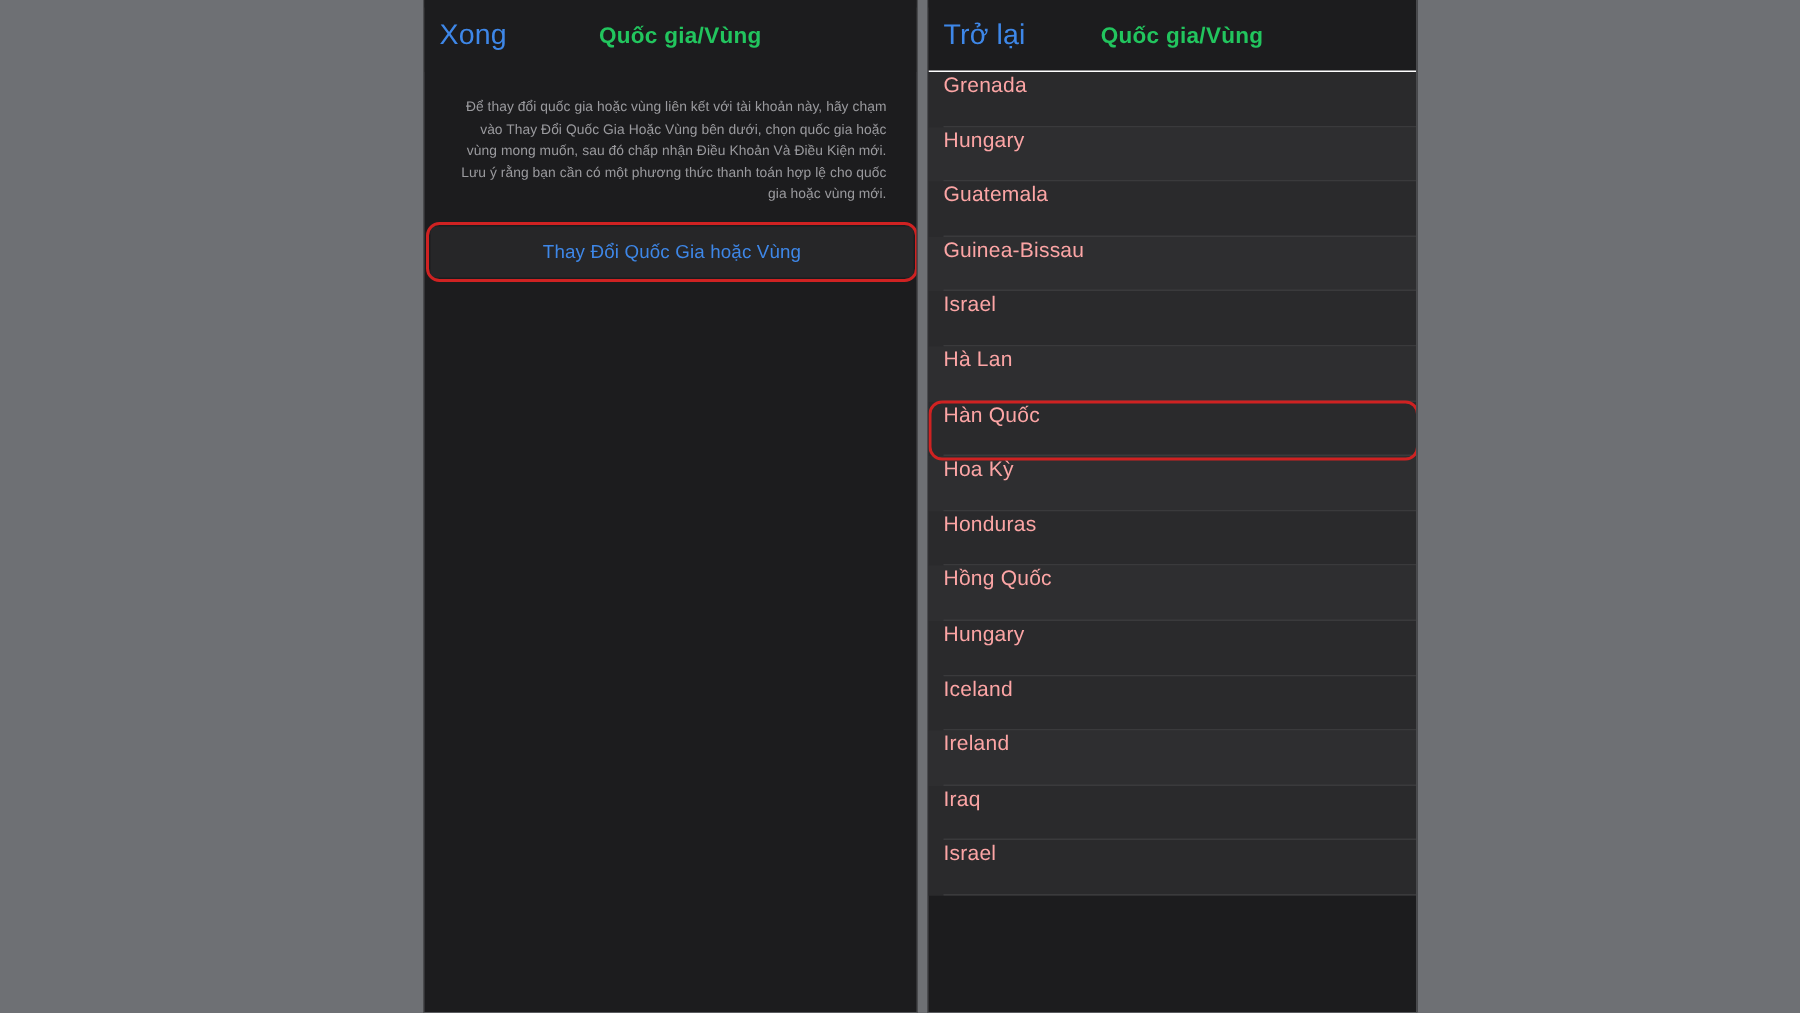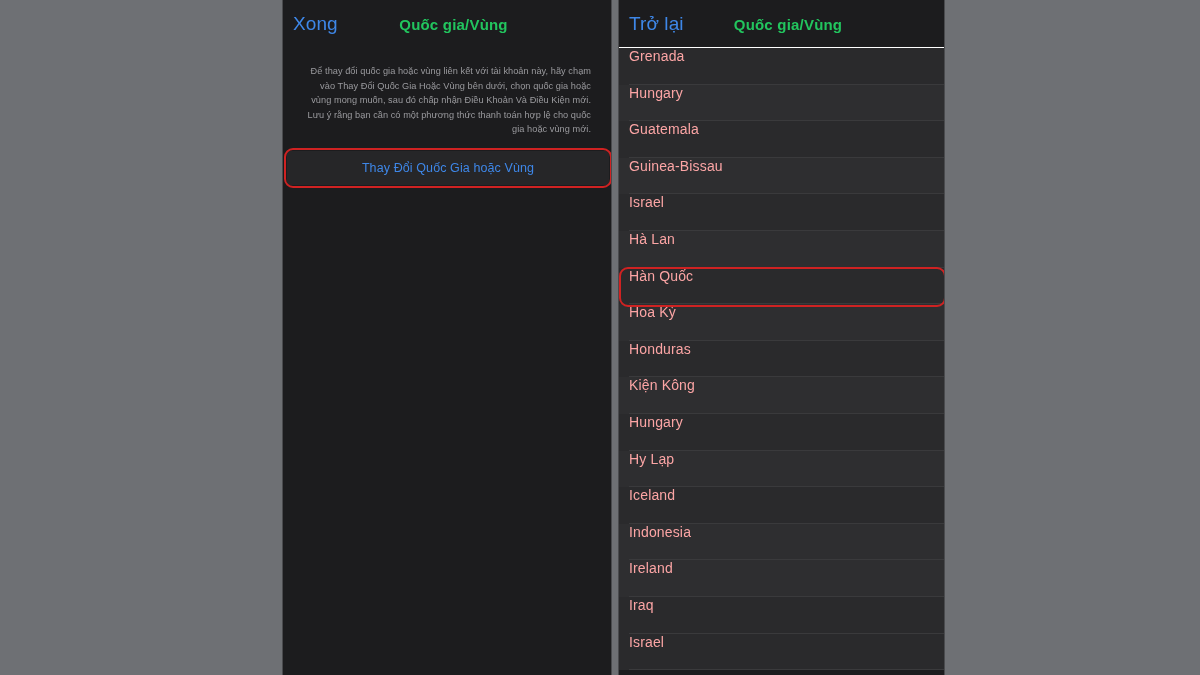--- a/index.html
+++ b/index.html
@@ -227,33 +227,27 @@
         <div class="country-row">
           <span>Hàn Quốc</span>
         </div>
         <div class="country-row alt">
           <span>Hoa Kỳ</span>
         </div>
         <div class="country-row">
           <span>Honduras</span>
         </div>
         <div class="country-row alt">
-          <span>Kiện Kông</span>
+          <span>Hồng Quốc</span>
         </div>
         <div class="country-row">
           <span>Hungary</span>
         </div>
-        <div class="country-row alt">
-          <span>Hy Lạp</span>
-        </div>
         <div class="country-row">
           <span>Iceland</span>
-        </div>
-        <div class="country-row alt">
-          <span>Indonesia</span>
         </div>
         <div class="country-row alt">
           <span>Ireland</span>
         </div>
         <div class="country-row">
           <span>Iraq</span>
         </div>
         <div class="country-row">
           <span>Israel</span>
         </div>

